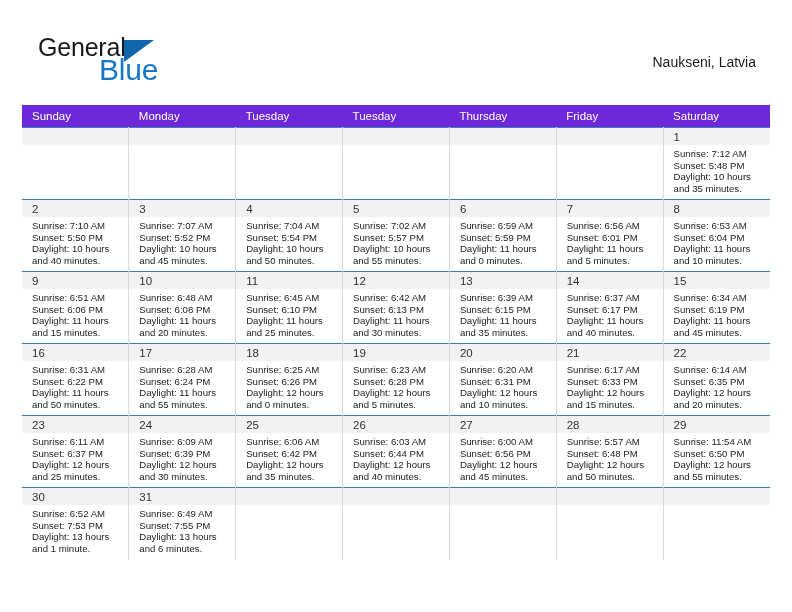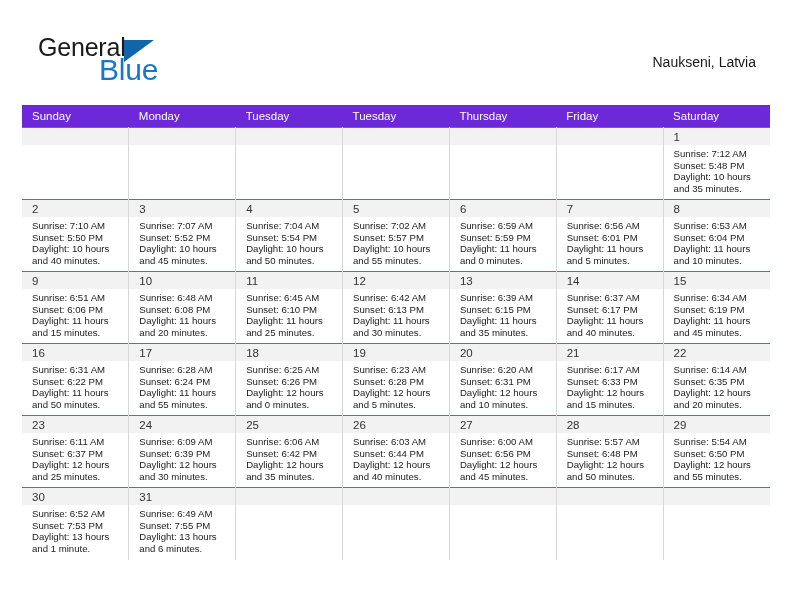--- a/index.html
+++ b/index.html
@@ -445,21 +445,21 @@
             <div class="info">
               <div>Sunrise: 5:57 AM</div>
               <div>Sunset: 6:48 PM</div>
               <div>Daylight: 12 hours</div>
               <div>and 50 minutes.</div>
             </div>
           </td>
           <td>
             <span class="daynum">29</span>
             <div class="info">
-              <div>Sunrise: 5:54 AM</div>
+              <div>Sunrise: 11:54 AM</div>
               <div>Sunset: 6:50 PM</div>
               <div>Daylight: 12 hours</div>
               <div>and 55 minutes.</div>
             </div>
           </td>
         </tr>
         <tr class="week-row">
           <td>
             <span class="daynum">30</span>
             <div class="info">

